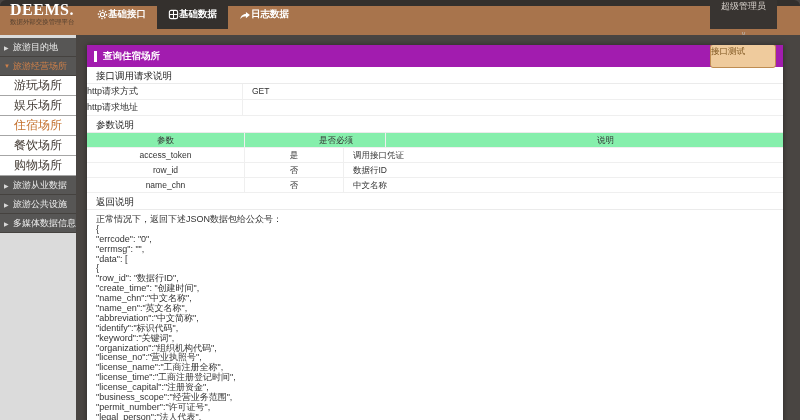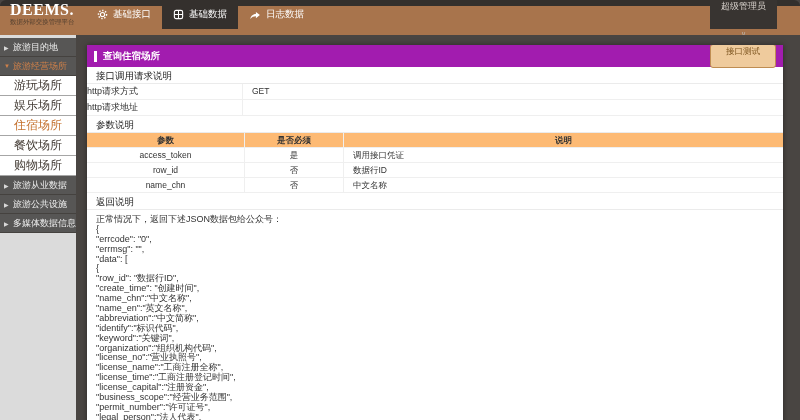--- a/index.html
+++ b/index.html
@@ -6,21 +6,21 @@
   html,body { width:800px; height:420px; overflow:hidden; }
   body { font-family:"Liberation Sans","DejaVu Sans",sans-serif; background:#494542; }
 
   
   .header { position:relative; height:35px; background:#33302d;border-radius:6px; }
   .navbar { position:absolute; left:0; right:0; top:6px; bottom:0; background:#a8744c; }
   .brand { position:absolute; left:0; top:0; width:86px; height:29px; padding:2px 0 0 10px; cursor:default; }
   .logo { font-family:"Liberation Serif","DejaVu Serif",serif; font-weight:bold; font-size:16px; color:#ffffff; letter-spacing:.5px; line-height:16px; }
   .logo-sub { font-size:7px; color:#554130; transform:scale(.92); transform-origin:left top; white-space:nowrap; }
   .tabs { position:absolute; left:86px; top:0; height:29px; display:flex; }
-  .tab { display:flex; align-items:center; gap:5px; padding:0 11px; color:#ffffff; font-size:9.5px; font-weight:normal; cursor:pointer; }
+  .tab { display:flex; align-items:center; padding:0 11px; color:#ffffff; font-size:9.5px; font-weight:bold; cursor:pointer; }
   .tab.active { background:#34302d; }
   .tab svg { display:block; }
   .user { position:absolute; right:23px; top:0; width:67px; height:29px; background:#383431; color:#d8d2cc; font-size:9px; display:flex; align-items:center; justify-content:flex-start; gap:17px; cursor:pointer;flex-direction:column; }
   .user .chev { font-size:7px; color:#bdb6af; }
 
   
   .page { position:relative; height:385px; background:#494542; }
 
   
   .sidebar { position:absolute; left:0; top:0; width:76px; height:100%; background:#dbdbdb; }
@@ -30,31 +30,31 @@
   .sp.hl { color:#d08049; }
   .sp.hl .arr { color:#d08049; }
   .sc { height:20px; background:#ffffff; border-bottom:1px solid #a6a6a6; color:#423a33; font-size:12px; display:flex; align-items:center; justify-content:center; cursor:pointer; white-space:nowrap; }
   .sc.hl { color:#c4702d; }
 
   
   .card { position:absolute; left:87px; top:10px; width:696px; height:400px; background:#ffffff; box-shadow:0 0 6px rgba(0,0,0,.4); overflow:hidden; }
   .tbar { height:22px; background:#a21caf; display:flex; align-items:center; padding:0 7px; }
   .tbar-mark { width:3px; height:11px; background:#ffffff; margin-right:6px; }
   .tbar-title { font-size:9.5px; font-weight:bold; color:#ffffff; }
-  .test-btn { margin-left:auto; width:66px; height:24px; line-height:12px; background:#efcb9d; border:1px solid #bf8d52; border-radius:3px; color:#7d551f; font-size:8.5px; text-align:center; cursor:pointer; }
+  .test-btn { margin-left:auto; width:66px; height:24px; line-height:12px; background:#efcb9d; border:1px solid #bf8d52; border-radius:3px; color:#7d551f; font-size:8.5px; text-align:left; cursor:pointer; }
 
   .sec-head { height:17px; line-height:17px; font-size:9.5px; font-weight:normal; color:#222222; padding-left:9px; border-bottom:1px solid #ebebeb; }
 
   .req-row { display:flex; height:16px; line-height:15px; border-bottom:1px solid #efefef; font-size:9px; color:#333333; }
   .req-label { width:156px; text-align:left; border-right:1px solid #efefef; }
   .req-value { flex:1; padding-left:9px; white-space:nowrap; font-size:8.5px; }
   .struck { text-decoration:line-through; color:#999999; }
 
   .prow { display:flex; height:15px; line-height:14px; border-bottom:1px solid #efefef; font-size:8.5px; color:#333333; }
-  .prow.phead { background:#fdba74; font-weight:bold; color:#333333; }
+  .prow.phead { background:#86efac; font-weight:normal; color:#333333;gap:42px; }
   .pc1 { width:158px; text-align:center; border-right:1px solid #efefef; }
   .pc2 { width:99px; text-align:center; border-right:1px solid #efefef; }
   .pc3 { flex:1; padding-left:9px; }
   .prow.phead .pc3 { text-align:center; padding-left:0; }
 
   .ret-body { padding:5px 0 0 9px; }
   .ret-line { height:9.9px; line-height:9.9px; font-size:9px; color:#333333; white-space:pre; }
 </style>
 </head>
 <body>

